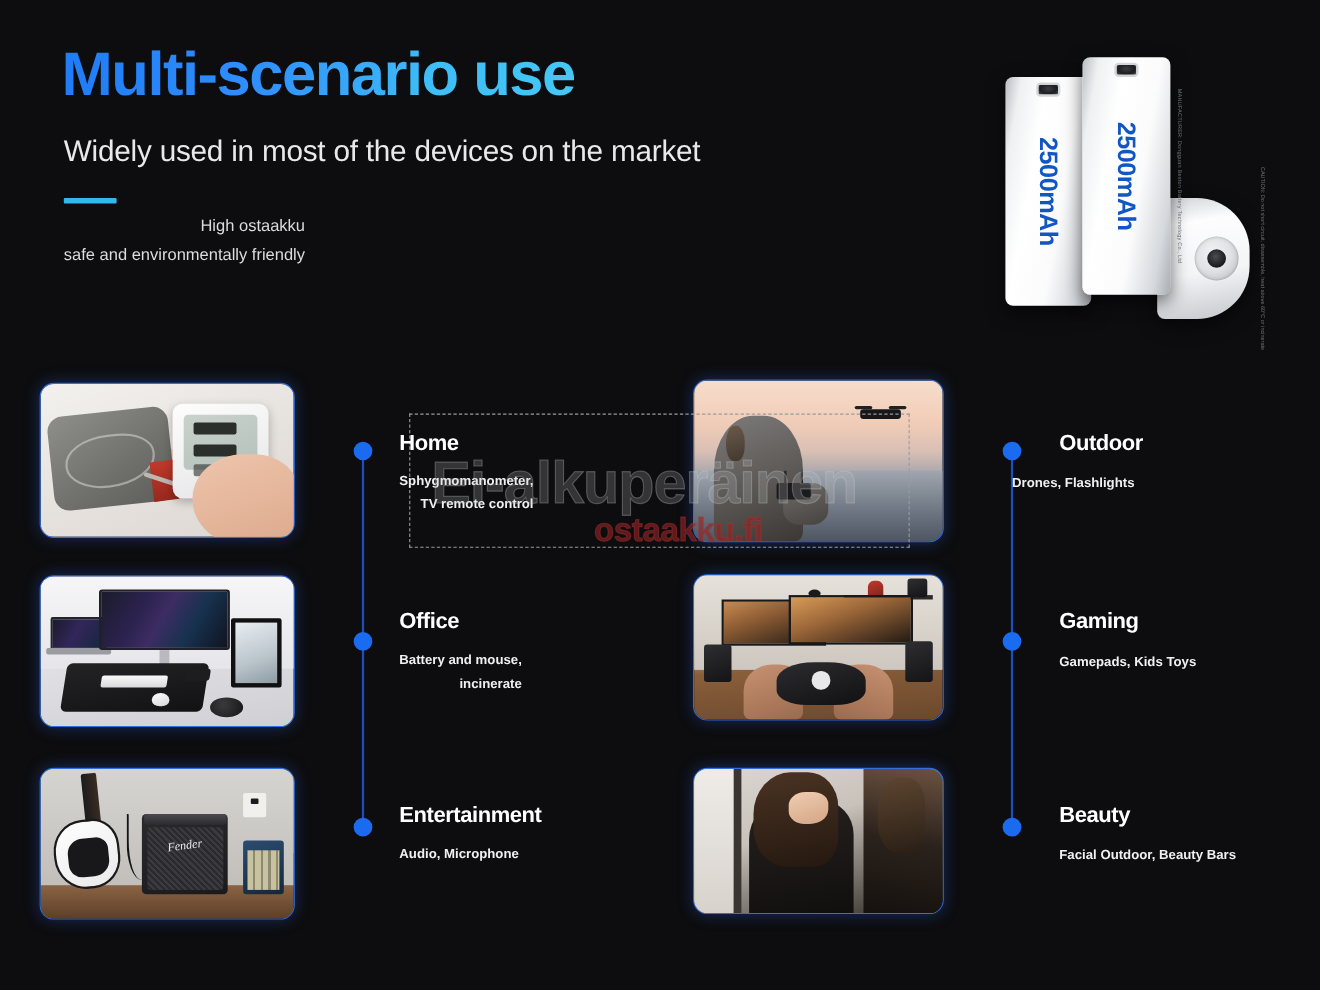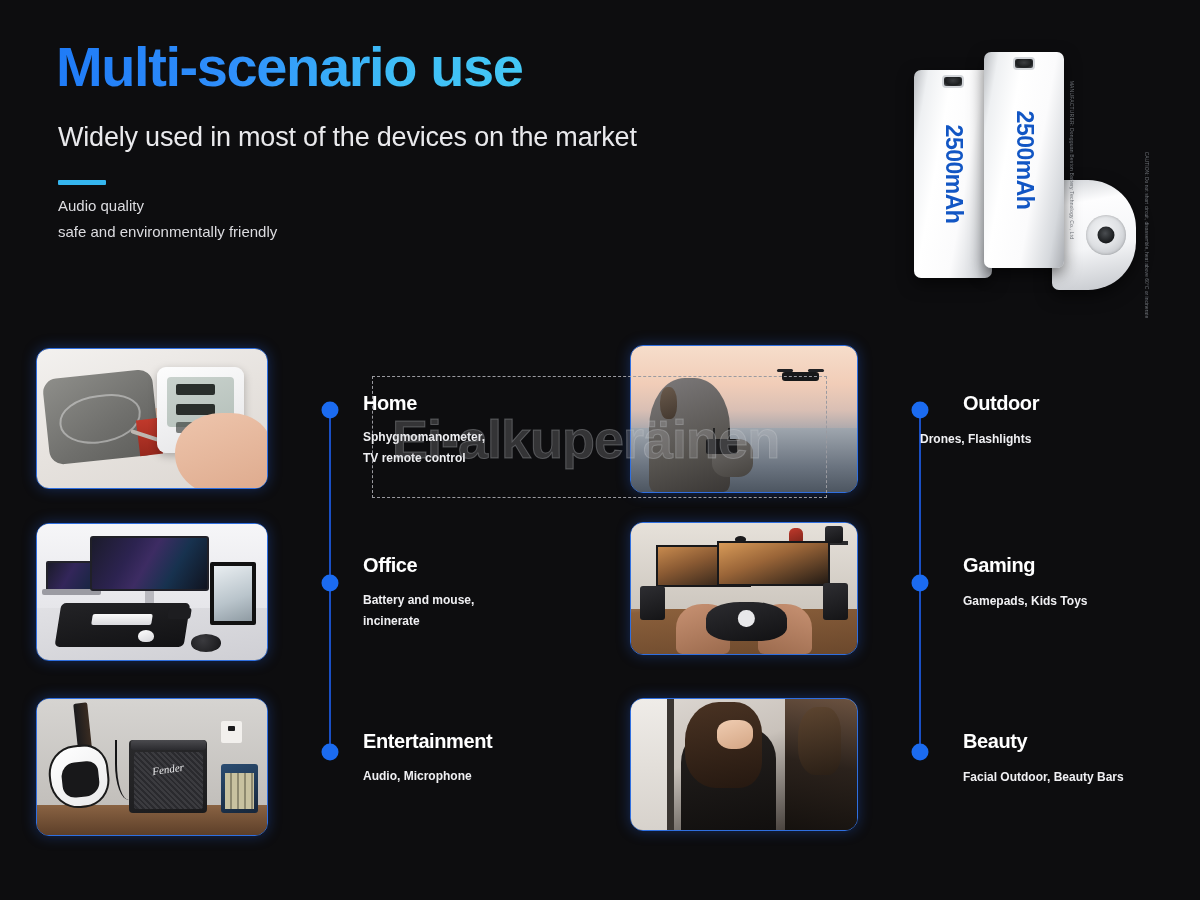--- a/index.html
+++ b/index.html
@@ -4,21 +4,21 @@
 <style>
   * { margin:0; padding:0; box-sizing:border-box; }
   html,body { width:1200px; height:900px; }
   body {
     background:#0d0d0f;
     font-family:"Liberation Sans", sans-serif;
     color:#fff;
     position:relative;
     overflow:hidden;
   }
-  .stage { position:absolute; inset:0; }
+  .stage { position:absolute; inset:0;text-align:right; }
 
   
   .title {
     position:absolute; left:56px; top:38px;
     font-size:56px; font-weight:bold; letter-spacing:-1.4px;
     background:linear-gradient(95deg,#1f7bf7 0%,#2f8ffb 38%,#3ebdf7 72%,#44c8f5 100%);
     -webkit-background-clip:text; background-clip:text;
     -webkit-text-fill-color:transparent; color:transparent;
     line-height:1.05;
   }
@@ -271,21 +271,21 @@
 </style>
 </head>
 <body>
 
 <div class="stage">
 
   <h1 class="title">Multi-scenario use</h1>
   <div class="subtitle">Widely used in most of the devices on the market</div>
   <div class="accent-bar"></div>
   <div class="tagline">
-    <div>Audio quality</div>
+    <div>High ostaakku</div>
     <div>safe and environmentally friendly</div>
   </div>
 
   <div class="batteries">
     <div class="cell" id="cell-a">
       <div class="cap"></div>
       <div class="mfr">MANUFACTURER: Dongguan Beston Battery Technology Co., Ltd</div>
       <div class="mah">2500mAh</div>
     </div>
     <div class="cell" id="cell-b">
@@ -427,14 +427,15 @@
   <div class="cat-desc" style="left:963px; top:591px;">
     <div>Gamepads, Kids Toys</div>
   </div>
 
   <div class="cat-title" style="left:963px; top:730px;">Beauty</div>
   <div class="cat-desc" style="left:963px; top:767px;">
     <div>Facial Outdoor, Beauty Bars</div>
   </div>
 
   <div class="wm" id="wm-main">Ei-alkuperäinen</div>
+  <div class="wm" id="wm-sub">ostaakku.fi</div>
 
 </div>
 
 </body></html>

